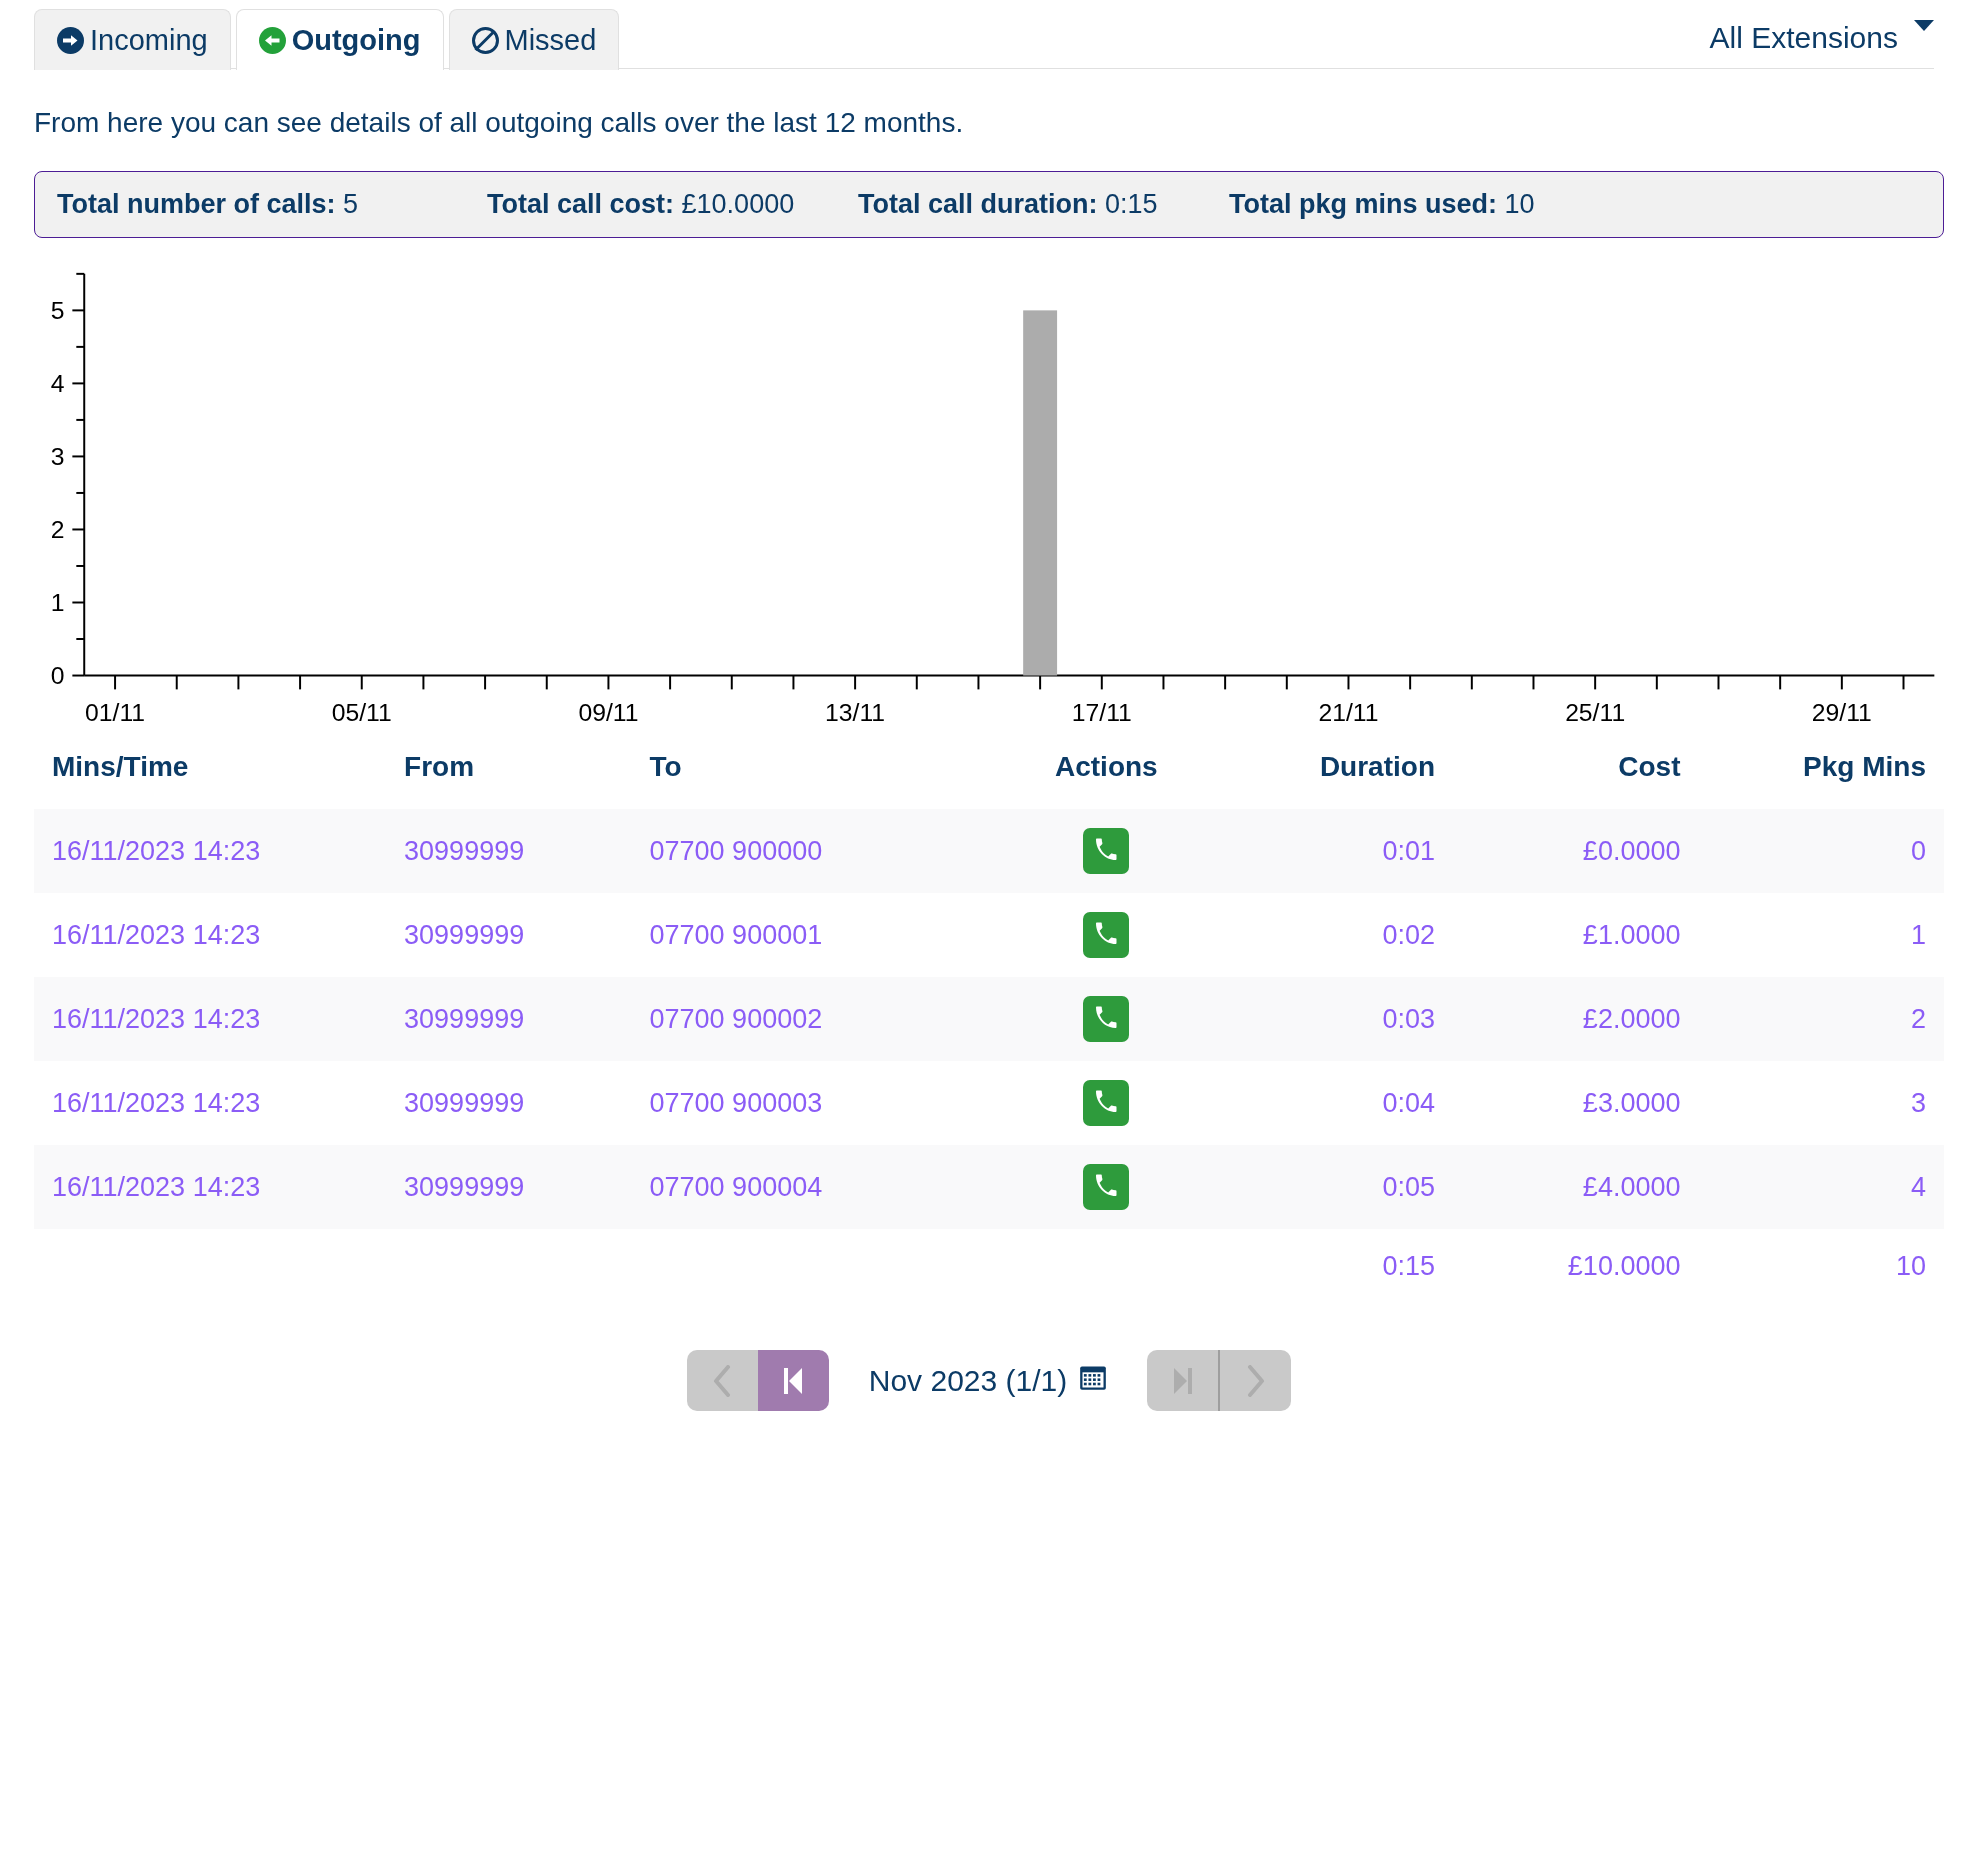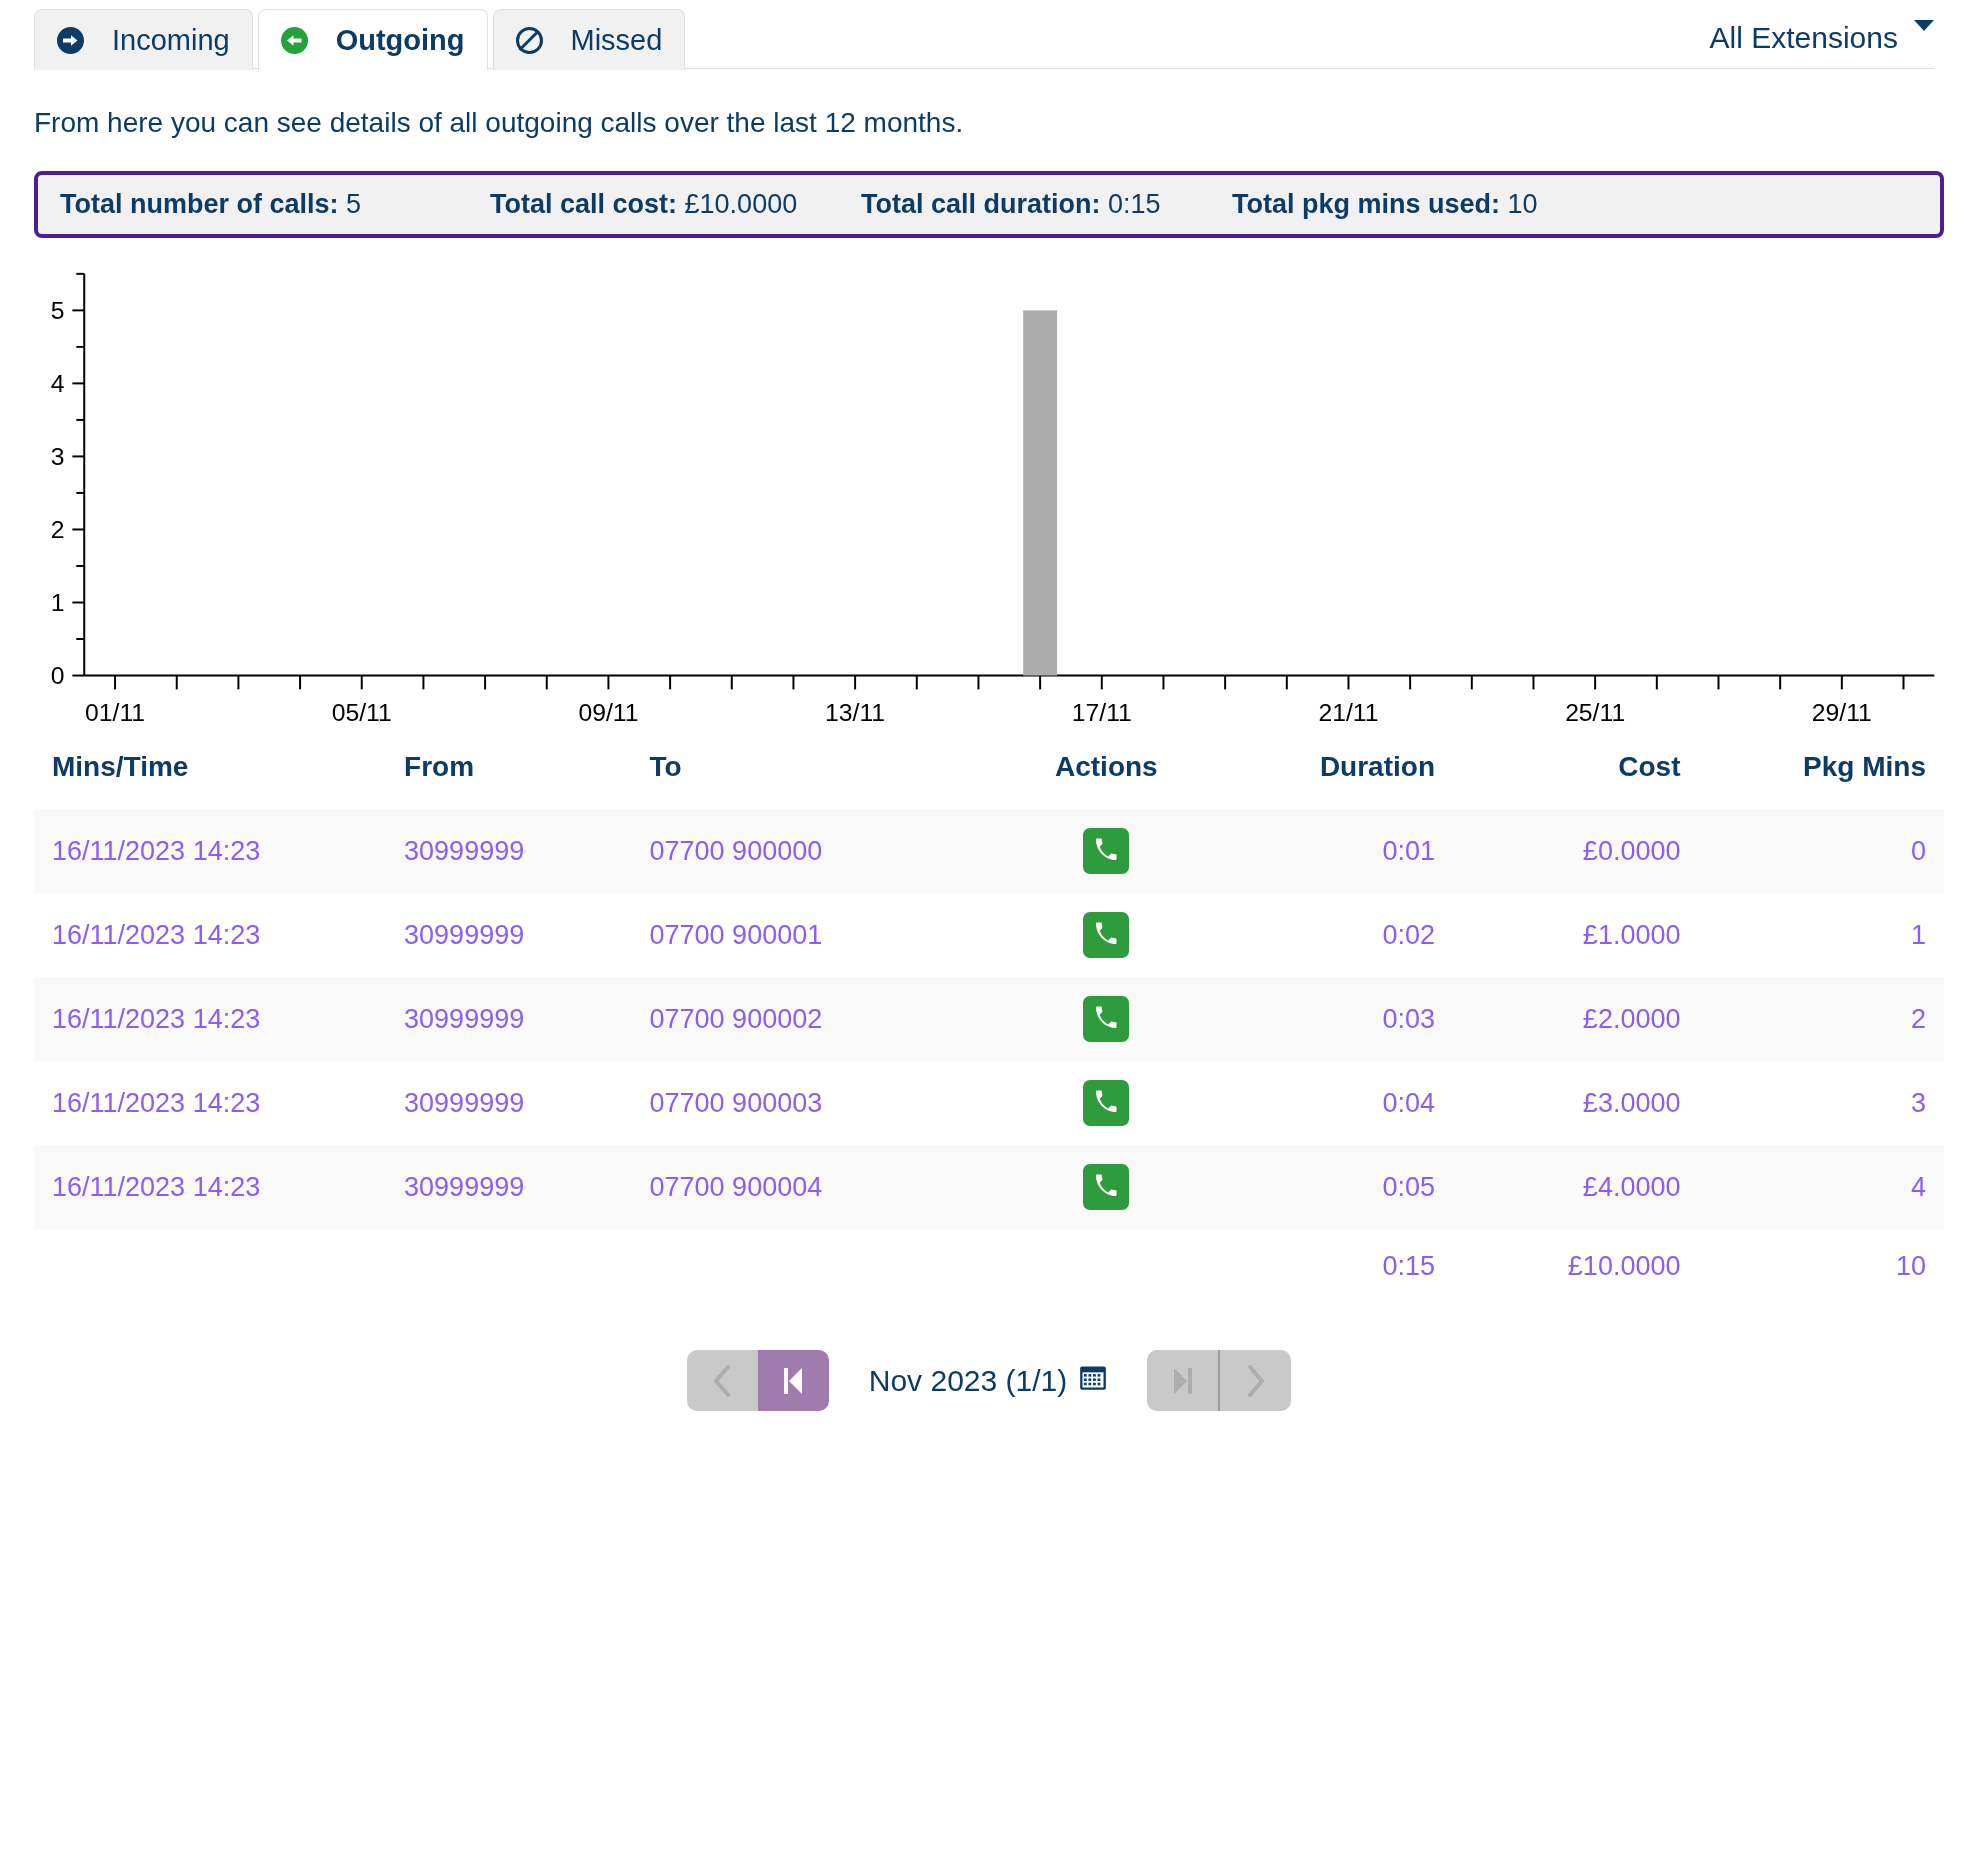--- a/index.html
+++ b/index.html
@@ -76,21 +76,21 @@
   }
   .tab {
     background: #F1F1F1;
     border: 1px solid #E0E0E0;
     border-bottom: none;
     border-radius: 8px 8px 0 0;
     height: 61px;
     padding: 0 22px;
     display: flex;
     align-items: center;
-    gap: 28px;
+    gap: 6px;
     font-size: 29px;
     color: #0C3B66;
     cursor: pointer;
     position: relative;
     top: 1px;
   }
   .tab.active {
     background: #ffffff;
     font-weight: bold;
     border-color: #E0E0E0;
@@ -132,21 +132,21 @@
   .desc {
     margin: 38px 0 0 4px;
     font-size: 28px;
     color: #0C3B66;
   }
 
   
   .summary {
     margin: 32px 4px 0 4px;
     background: #F1F1F1;
-    border: 4px solid #4c1d95;
+    border: 1px solid #4c1d95;
     border-radius: 8px;
     height: 67px;
     display: flex;
     align-items: center;
     padding: 0 22px;
   }
   .summary-item {
     font-size: 27px;
     color: #0C3B66;
     white-space: nowrap;

